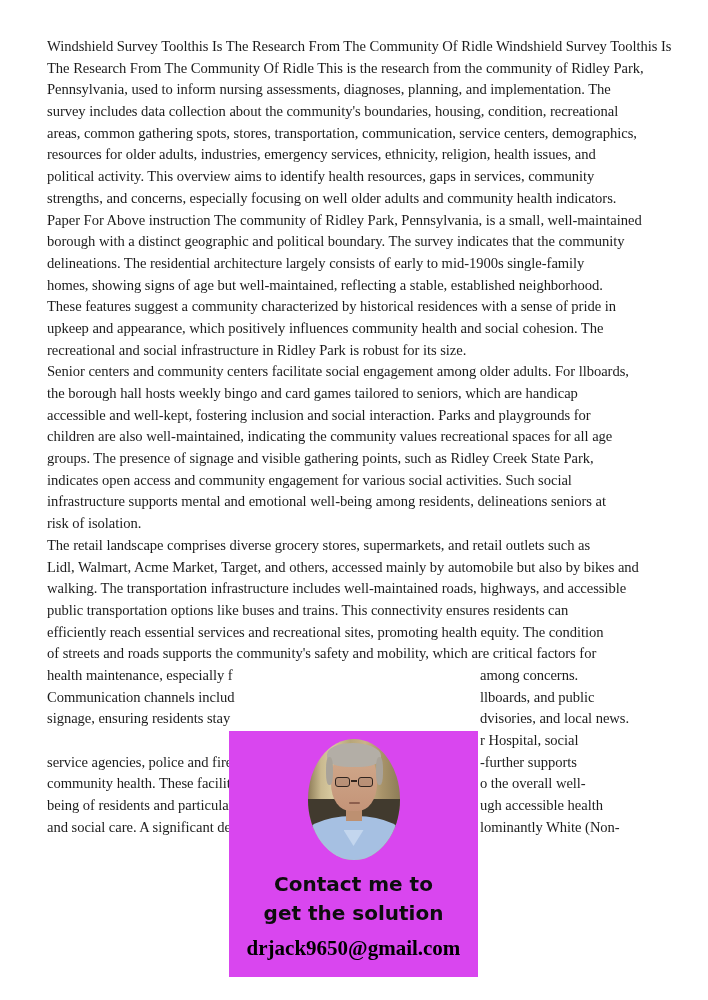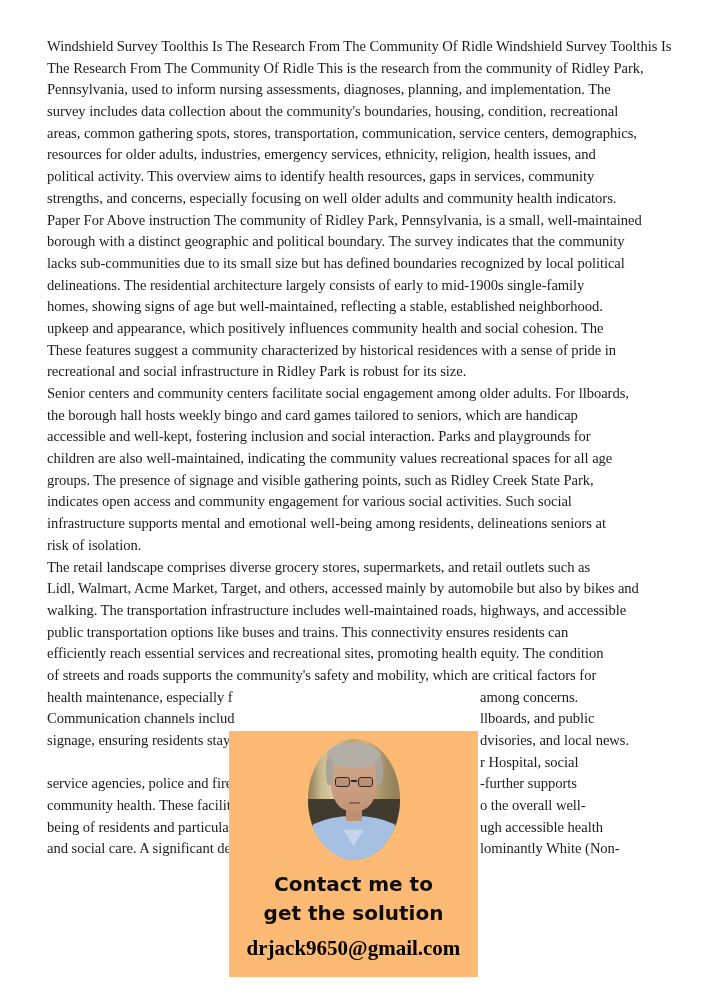--- a/index.html
+++ b/index.html
@@ -61,25 +61,24 @@
       <div class="line">Pennsylvania, used to inform nursing assessments, diagnoses, planning, and implementation. The</div>
       <div class="line">survey includes data collection about the community's boundaries, housing, condition, recreational</div>
       <div class="line">areas, common gathering spots, stores, transportation, communication, service centers, demographics,</div>
       <div class="line">resources for older adults, industries, emergency services, ethnicity, religion, health issues, and</div>
       <div class="line">political activity. This overview aims to identify health resources, gaps in services, community</div>
       <div class="line">strengths, and concerns, especially focusing on well older adults and community health indicators.</div>
     </div>
     <div class="para">
       <div class="line">Paper For Above instruction The community of Ridley Park, Pennsylvania, is a small, well-maintained</div>
       <div class="line">borough with a distinct geographic and political boundary. The survey indicates that the community</div>
-      <div class="line">lacks sub-communities due to its small size but has defined boundaries recognized by local political</div>
       <div class="line">delineations. The residential architecture largely consists of early to mid-1900s single-family</div>
       <div class="line">homes, showing signs of age but well-maintained, reflecting a stable, established neighborhood.</div>
+      <div class="line">These features suggest a community characterized by historical residences with a sense of pride in</div>
       <div class="line">upkeep and appearance, which positively influences community health and social cohesion. The</div>
-      <div class="line">These features suggest a community characterized by historical residences with a sense of pride in</div>
       <div class="line">recreational and social infrastructure in Ridley Park is robust for its size.</div>
     </div>
     <div class="para">
       <div class="line">Senior centers and community centers facilitate social engagement among older adults. For llboards,</div>
       <div class="line">the borough hall hosts weekly bingo and card games tailored to seniors, which are handicap</div>
       <div class="line">accessible and well-kept, fostering inclusion and social interaction. Parks and playgrounds for</div>
       <div class="line">children are also well-maintained, indicating the community values recreational spaces for all age</div>
       <div class="line">groups. The presence of signage and visible gathering points, such as Ridley Creek State Park,</div>
       <div class="line">indicates open access and community engagement for various social activities. Such social</div>
       <div class="line">infrastructure supports mental and emotional well-being among residents, delineations seniors at</div>
@@ -98,21 +97,21 @@
     </div>
     <div class="para">
       <div class="line"><span class="frag-right">r Hospital, social</span></div>
       <div class="line"><span class="frag-left">service agencies, police and fire</span><span class="frag-right">-further supports</span></div>
       <div class="line"><span class="frag-left">community health. These facilit</span><span class="frag-right">o the overall well-</span></div>
       <div class="line"><span class="frag-left">being of residents and particular</span><span class="frag-right">ugh accessible health</span></div>
       <div class="line"><span class="frag-left">and social care. A significant de</span><span class="frag-right">lominantly White (Non-</span></div>
     </div>
   </div>
 
-<div class="promo" style="background: #fdba74;">
+<div class="promo" style="background: #d946ef;">
   <div class="photo">
     <div class="ph-band"></div>
     <div class="ph-shirt"></div>
     <div class="ph-collar"></div>
     <div class="ph-neck"></div>
     <div class="ph-head"></div>
     <div class="ph-hair"></div>
     <div class="ph-hair-side-left"></div>
     <div class="ph-hair-side-right"></div>
     <div class="ph-glasses">

